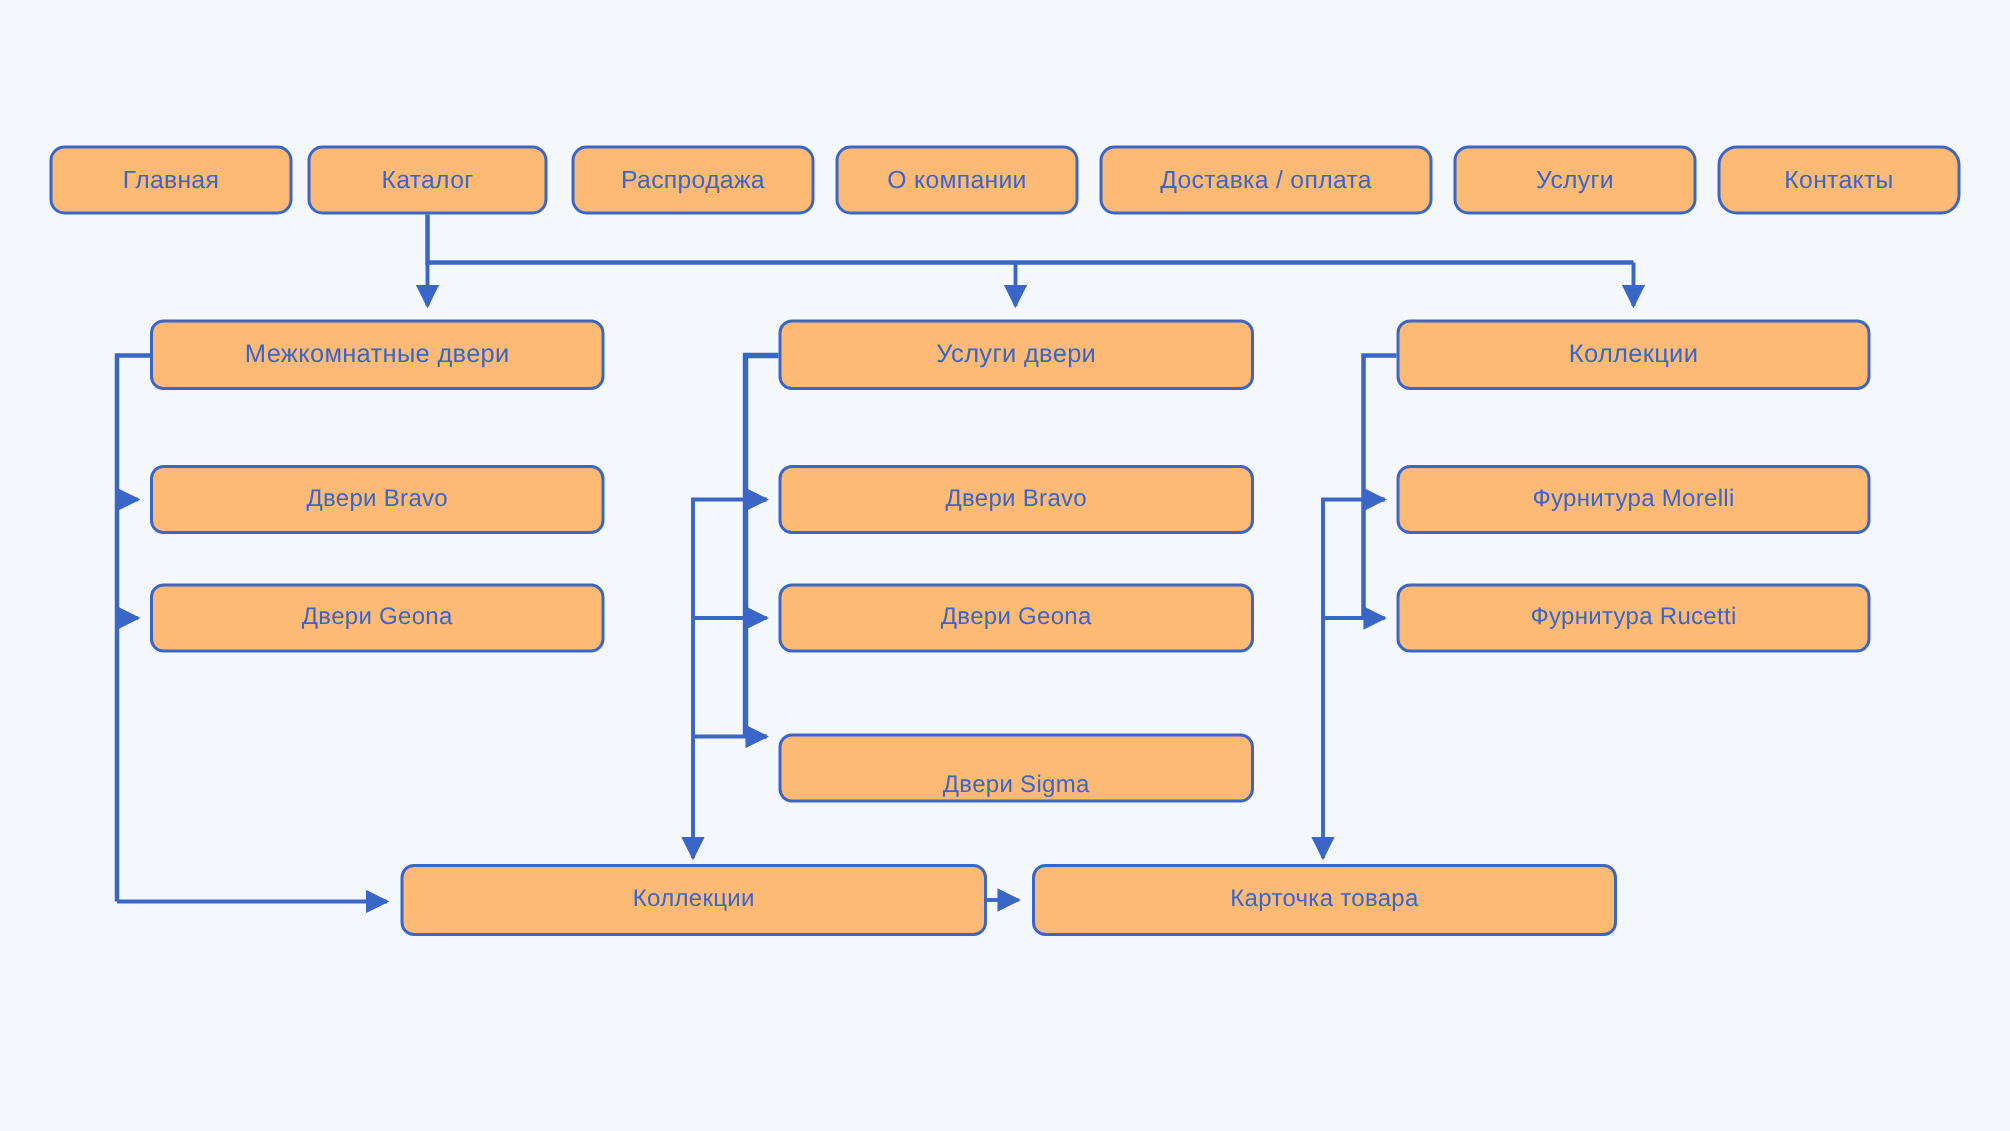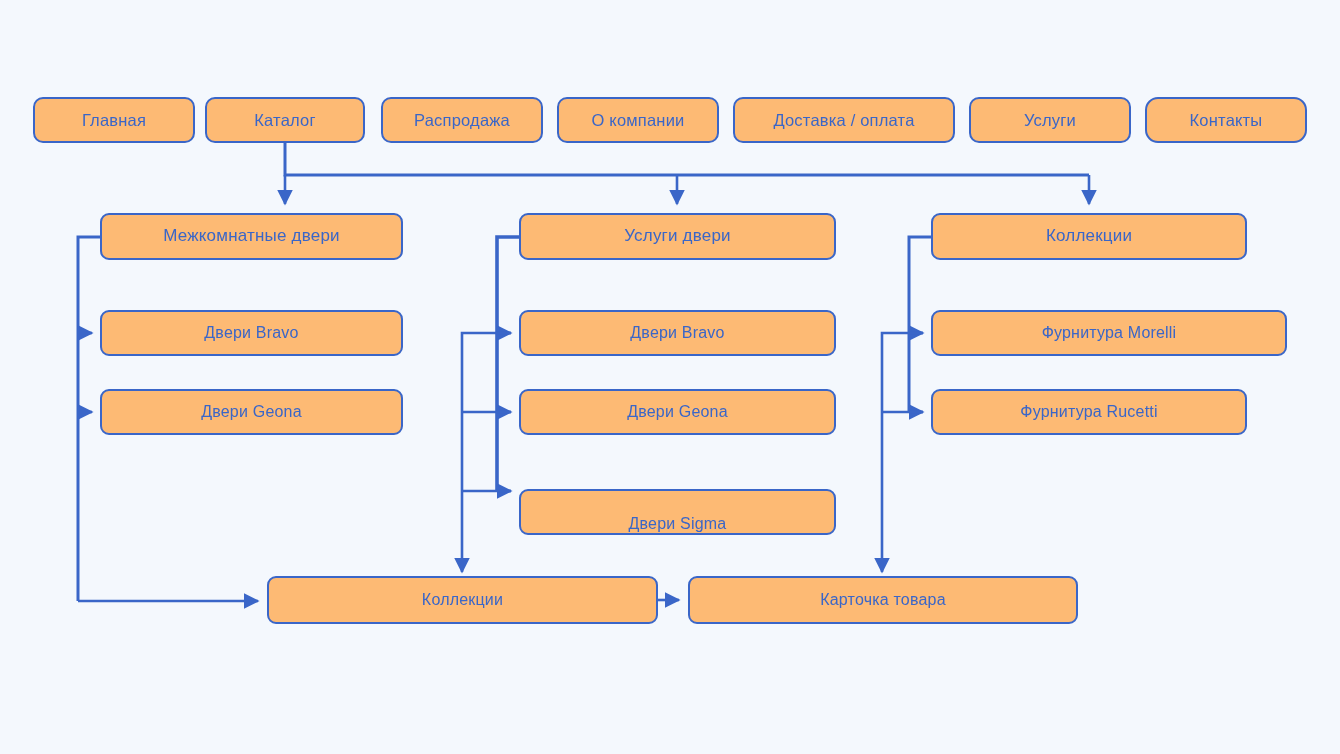--- a/index.html
+++ b/index.html
@@ -135,21 +135,21 @@
   <div class="node small" style="left:519px; top:389px; width:317px; height:46px;">
     <span>Двери Geona</span>
   </div>
   <div class="node small" style="left:519px; top:489px; width:317px; height:46px;align-items:flex-end;">
     <span>Двери Sigma</span>
   </div>
 
   <div class="node" style="left:931px; top:213px; width:316px; height:47px;">
     <span>Коллекции</span>
   </div>
-  <div class="node small" style="left:931px; top:310px; width:356px; height:46px;">
+  <div class="node small" style="left:931px; top:310px; width:316px; height:46px;">
     <span>Фурнитура Morelli</span>
   </div>
   <div class="node small" style="left:931px; top:389px; width:316px; height:46px;text-align:center;">
     <span>Фурнитура Rucetti</span>
   </div>
 
   <div class="node small" style="left:267px; top:576px; width:391px; height:48px;">
     <span>Коллекции</span>
   </div>
   <div class="node small" style="left:688px; top:576px; width:390px; height:48px;text-align:right;">

